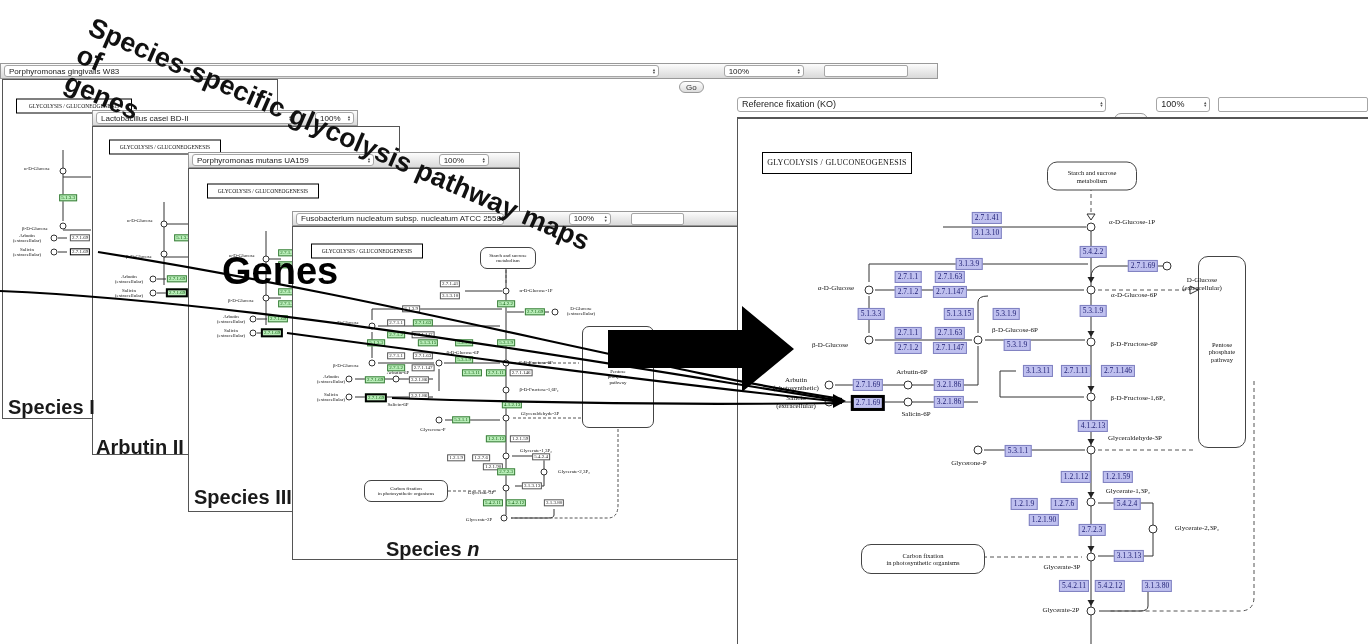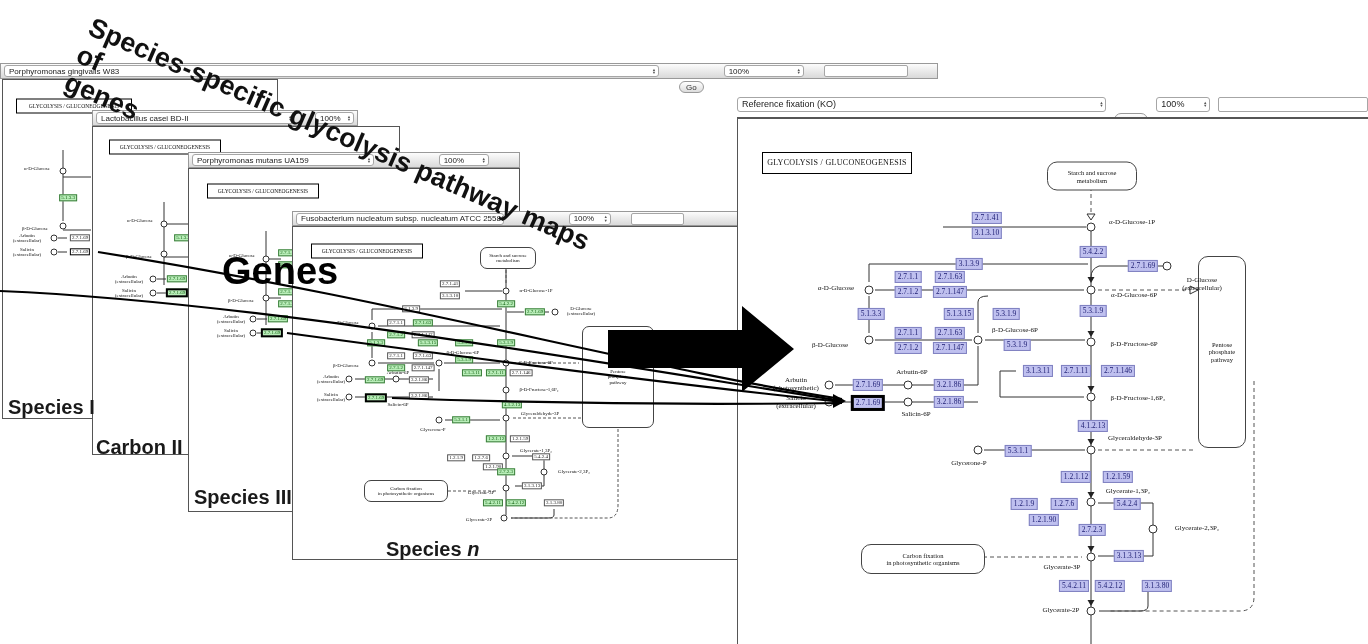--- a/index.html
+++ b/index.html
@@ -455,21 +455,21 @@
       <div class="nd k-lbl" style="left: 459px; top: 410px;">Glycerate-2,3P₂</div>
       <div class="nd k-lbl" style="left: 324px; top: 449px;">Glycerate-3P</div>
       <div class="nd k-lbl" style="left: 323px; top: 492px;">Glycerate-2P</div>
     </div>
 
   <div id="rotcap">Species-specific glycolysis pathway maps of
 genes</div>
   <div class="bigword" style="left:222px;top:250px;font-size:38px;">Genes</div>
 
   <div class="speccap" style="left:8px;top:396px;">Species I</div>
-  <div class="speccap" style="left:96px;top:436px;">Carbon II</div>
+  <div class="speccap" style="left:96px;top:436px;">Arbutin II</div>
   <div class="speccap" style="left:194px;top:486px;">Species III</div>
   <div class="speccap" style="left:386px;top:538px;"><span>Species </span><i>n</i></div>
 
   <svg id="overlay" width="1368" height="644">
     <polygon fill="#000" points="608,330 742,330 742,306 794,349 742,392 742,368 608,368"></polygon>
     <g stroke="#000" stroke-width="2.2" fill="none">
       <path d="M98,252 C 400,300 650,370 842,399"></path>
       <path d="M0,291 C 260,302 620,366 842,401"></path>
       <path d="M287,333 C 500,362 680,385 842,402"></path>
       <path d="M392,398 C 560,404 700,405 842,403"></path>

